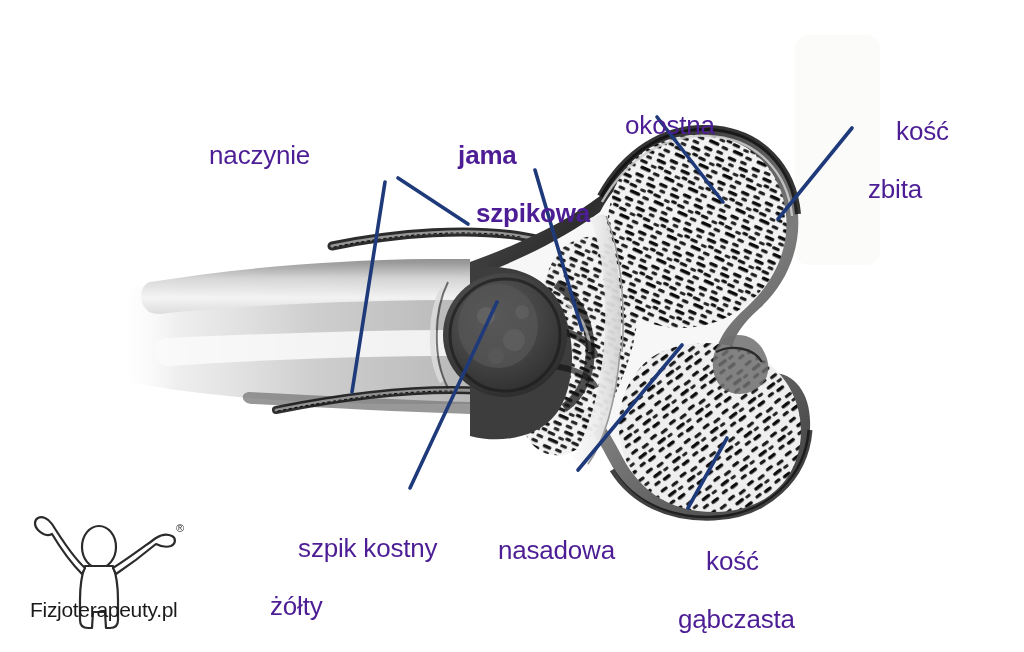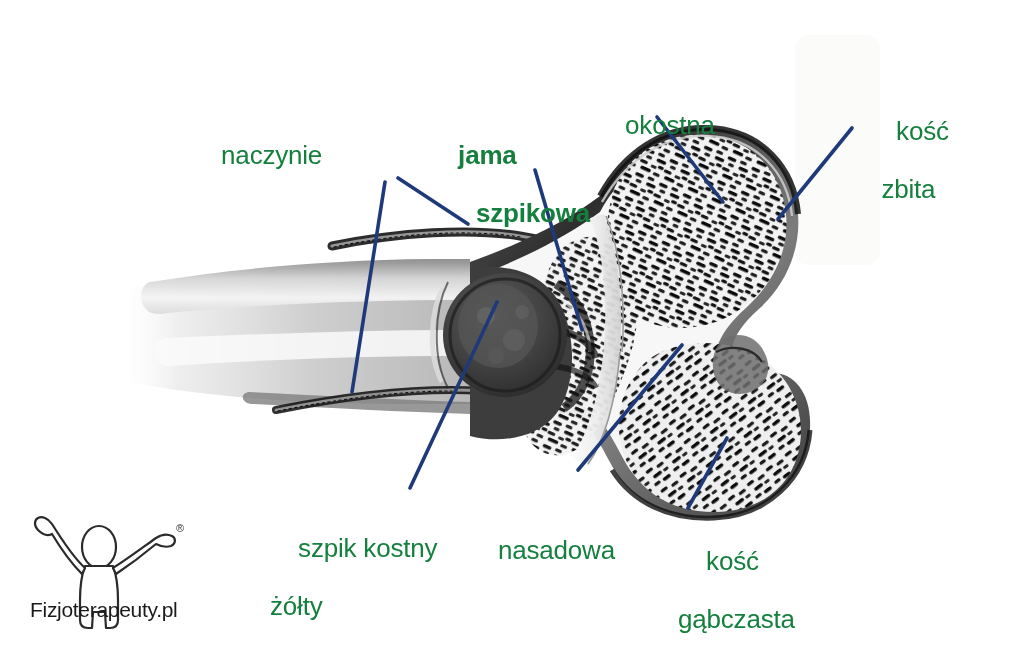--- a/index.html
+++ b/index.html
@@ -29,21 +29,21 @@
   }
   svg.art {
     position: absolute;
     left: 0;
     top: 0;
     width: 1024px;
     height: 652px;
   }
   .label {
     position: absolute;
-    color: #15803d;
+    color: #4c1d95;
     font-family: "Liberation Sans", sans-serif;
     font-size: 26px;
     line-height: 1.12;
     white-space: pre;
     letter-spacing: -0.2px;
   }
   .logo-text {
     position: absolute;
     left: 30px;
     top: 598px;
@@ -274,36 +274,36 @@
       <path d="M85,568 C74,558 62,540 52,524 C48,518 42,516 38,518
                C34,520 34,526 38,530 C44,536 48,536 52,534
                C58,544 70,562 82,574 Z" fill="#ffffff"></path>
 
       <path d="M113,568 C126,560 142,548 156,538 C162,534 168,534 172,536
                C176,538 176,544 171,546 C165,548 160,546 156,544
                C144,554 128,566 116,574 Z" fill="#ffffff"></path>
     </g>
   </svg>
 
-  <div class="label" style="left:193px; top:112px;text-align:center;">
+  <div class="label" style="left:181px; top:112px;text-align:center;">
     <span>naczynie</span>
   </div>
 
   <div class="label" style="left:430px; top:112px;font-weight:bold;">
     <span>jama</span>
     <span class="l2" style="display:block; padding-left:46px;text-align:center;">szpikowa</span>
   </div>
 
   <div class="label" style="left:597px; top:82px;">
     <span>okostna</span>
   </div>
 
   <div class="label" style="left:868px; top:88px;">
     <span>kość</span>
-    <span class="l2" style="display:block;text-align:center;">zbita</span>
+    <span class="l2" style="display:block;">zbita</span>
   </div>
 
   <div class="label" style="left:270px; top:505px;">
     <span>szpik kostny</span>
     <span class="l2" style="display:block; text-align:left;">żółty</span>
   </div>
 
   <div class="label" style="left:498px; top:478px;">
     <span class="l2" style="display:block;">nasadowa</span>
   </div>

